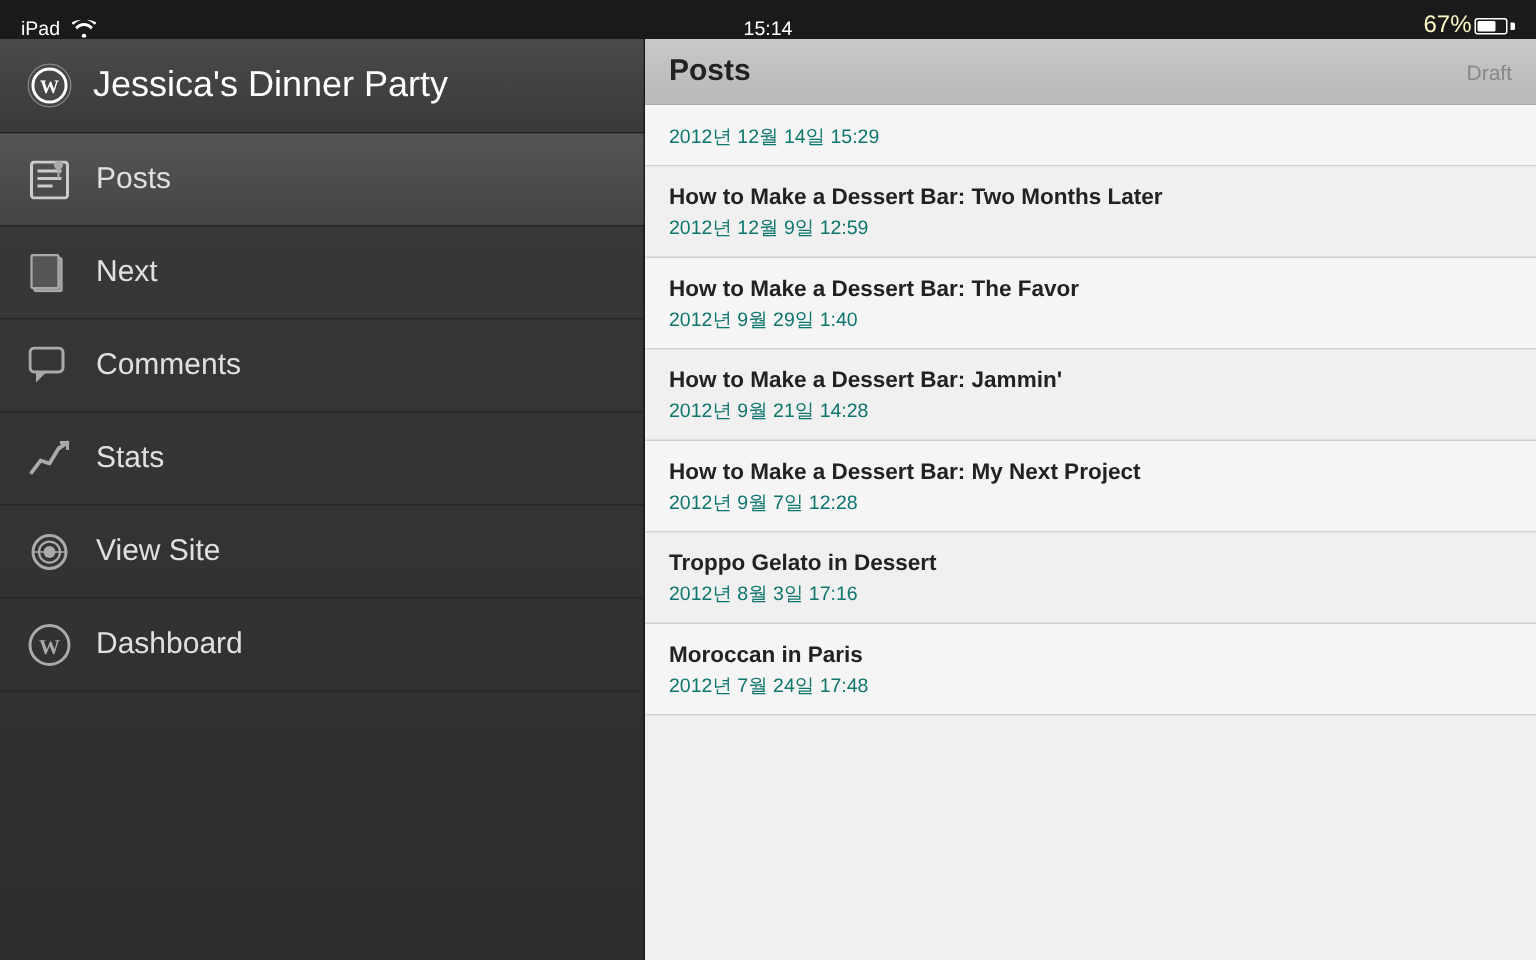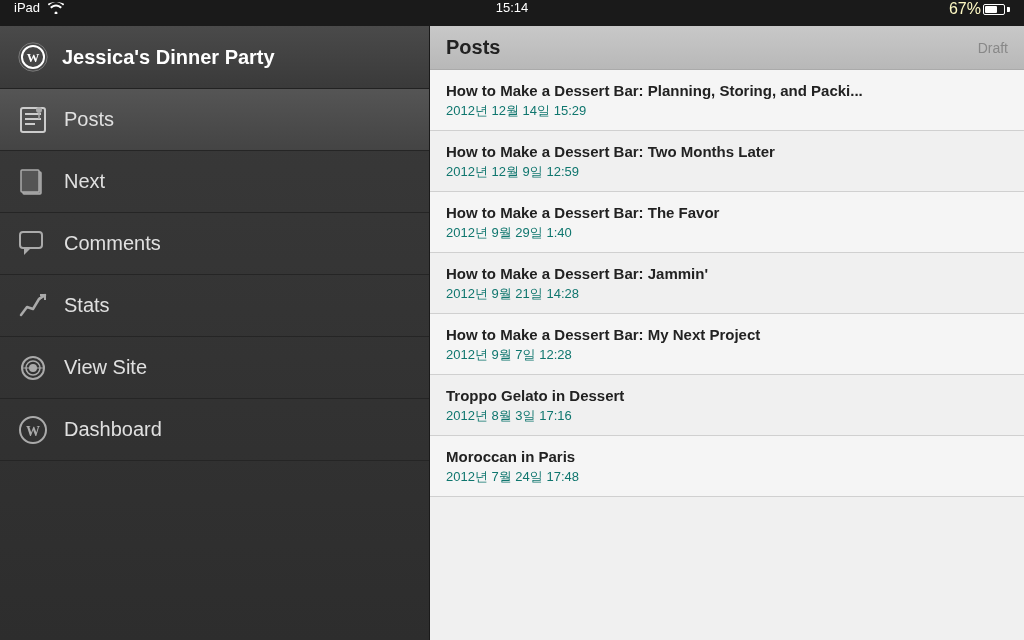--- a/index.html
+++ b/index.html
@@ -10,21 +10,21 @@
       font-family: -apple-system, 'Helvetica Neue', Arial, sans-serif;
       background: #1a1a1a;
     }
 
     
     .status-bar {
       width: 100%;
       height: 26px;
       background: #1a1a1a;
       display: flex;
-      align-items: flex-start;
+      align-items: flex-end;
       justify-content: space-between;
       padding: 0 14px;
       position: relative;
     }
     .status-left {
       display: flex;
       align-items: center;
       gap: 8px;
       color: white;
       font-size: 13px;
@@ -67,22 +67,22 @@
       display: flex;
       align-items: center;
       gap: 14px;
       padding: 16px 18px;
       background: linear-gradient(to bottom, #4a4a4a, #3a3a3a);
       border-bottom: 1px solid #222;
       min-height: 62px;
     }
     .site-title {
       color: white;
-      font-size: 20px;
-      font-weight: 700;
+      font-size: 24px;
+      font-weight: 400;
     }
 
     .nav-item {
       display: flex;
       align-items: center;
       gap: 16px;
       padding: 0 18px;
       height: 62px;
       border-bottom: 1px solid #252525;
       cursor: pointer;
@@ -283,21 +283,20 @@
   <div class="content-area">
 
     <div class="content-header">
       <span class="content-title">Posts</span>
       <span class="draft-badge">Draft</span>
     </div>
 
     <div class="posts-list">
 
       <div class="post-item">
-        <div class="post-title">How to Make a Dessert Bar: Planning, Storing, and Packi...</div>
         <div class="post-date">2012년 12월 14일 15:29</div>
       </div>
 
       <div class="post-item">
         <div class="post-title">How to Make a Dessert Bar: Two Months Later</div>
         <div class="post-date">2012년 12월 9일 12:59</div>
       </div>
 
       <div class="post-item">
         <div class="post-title">How to Make a Dessert Bar: The Favor</div>

